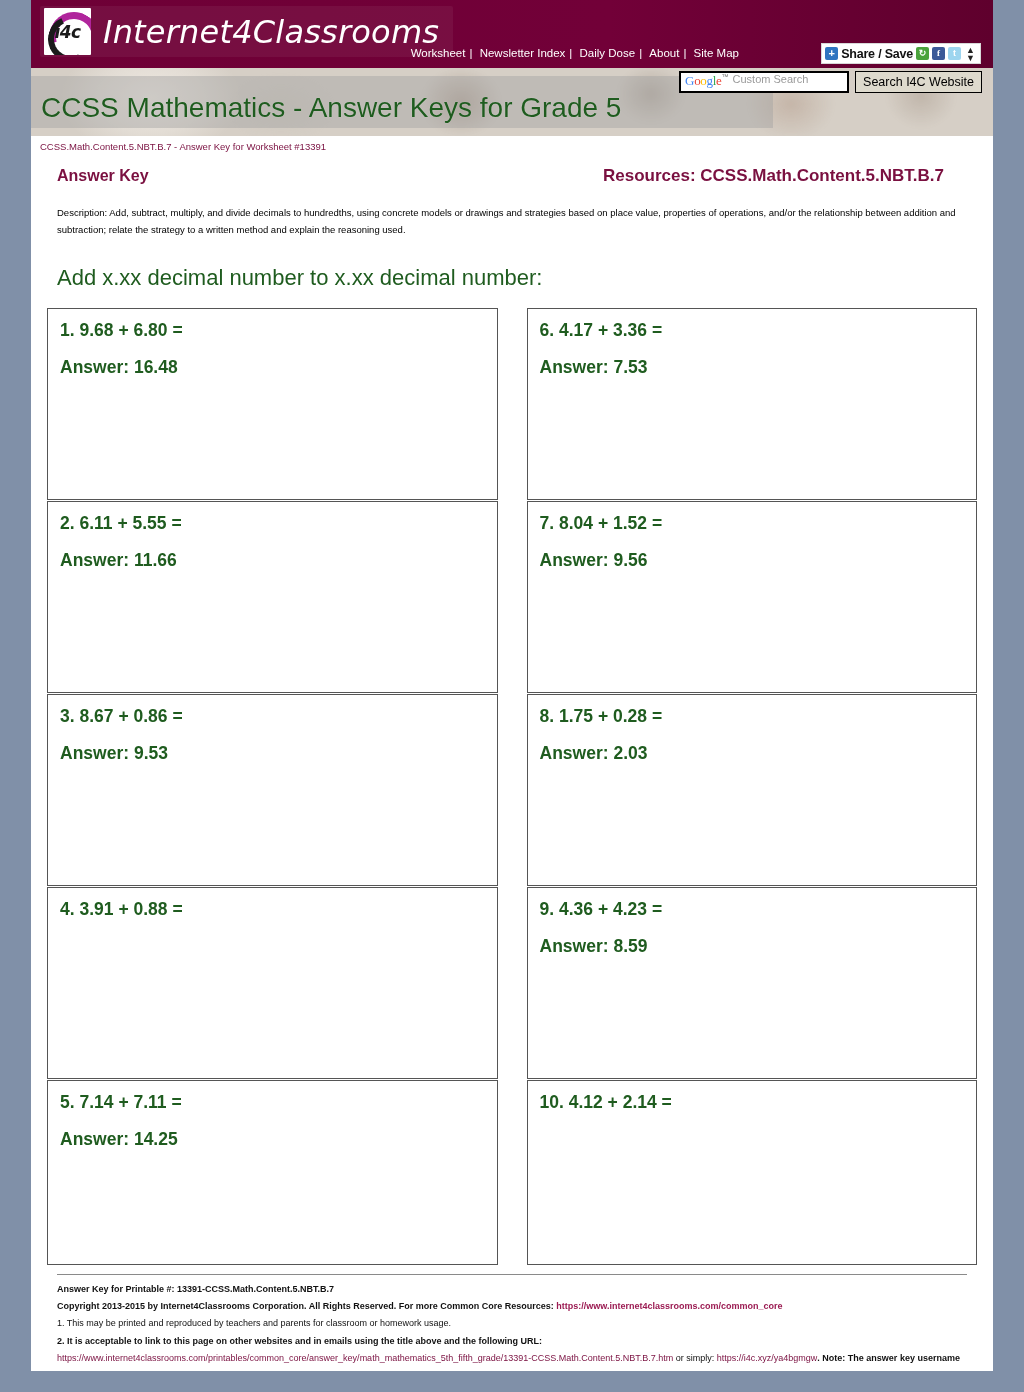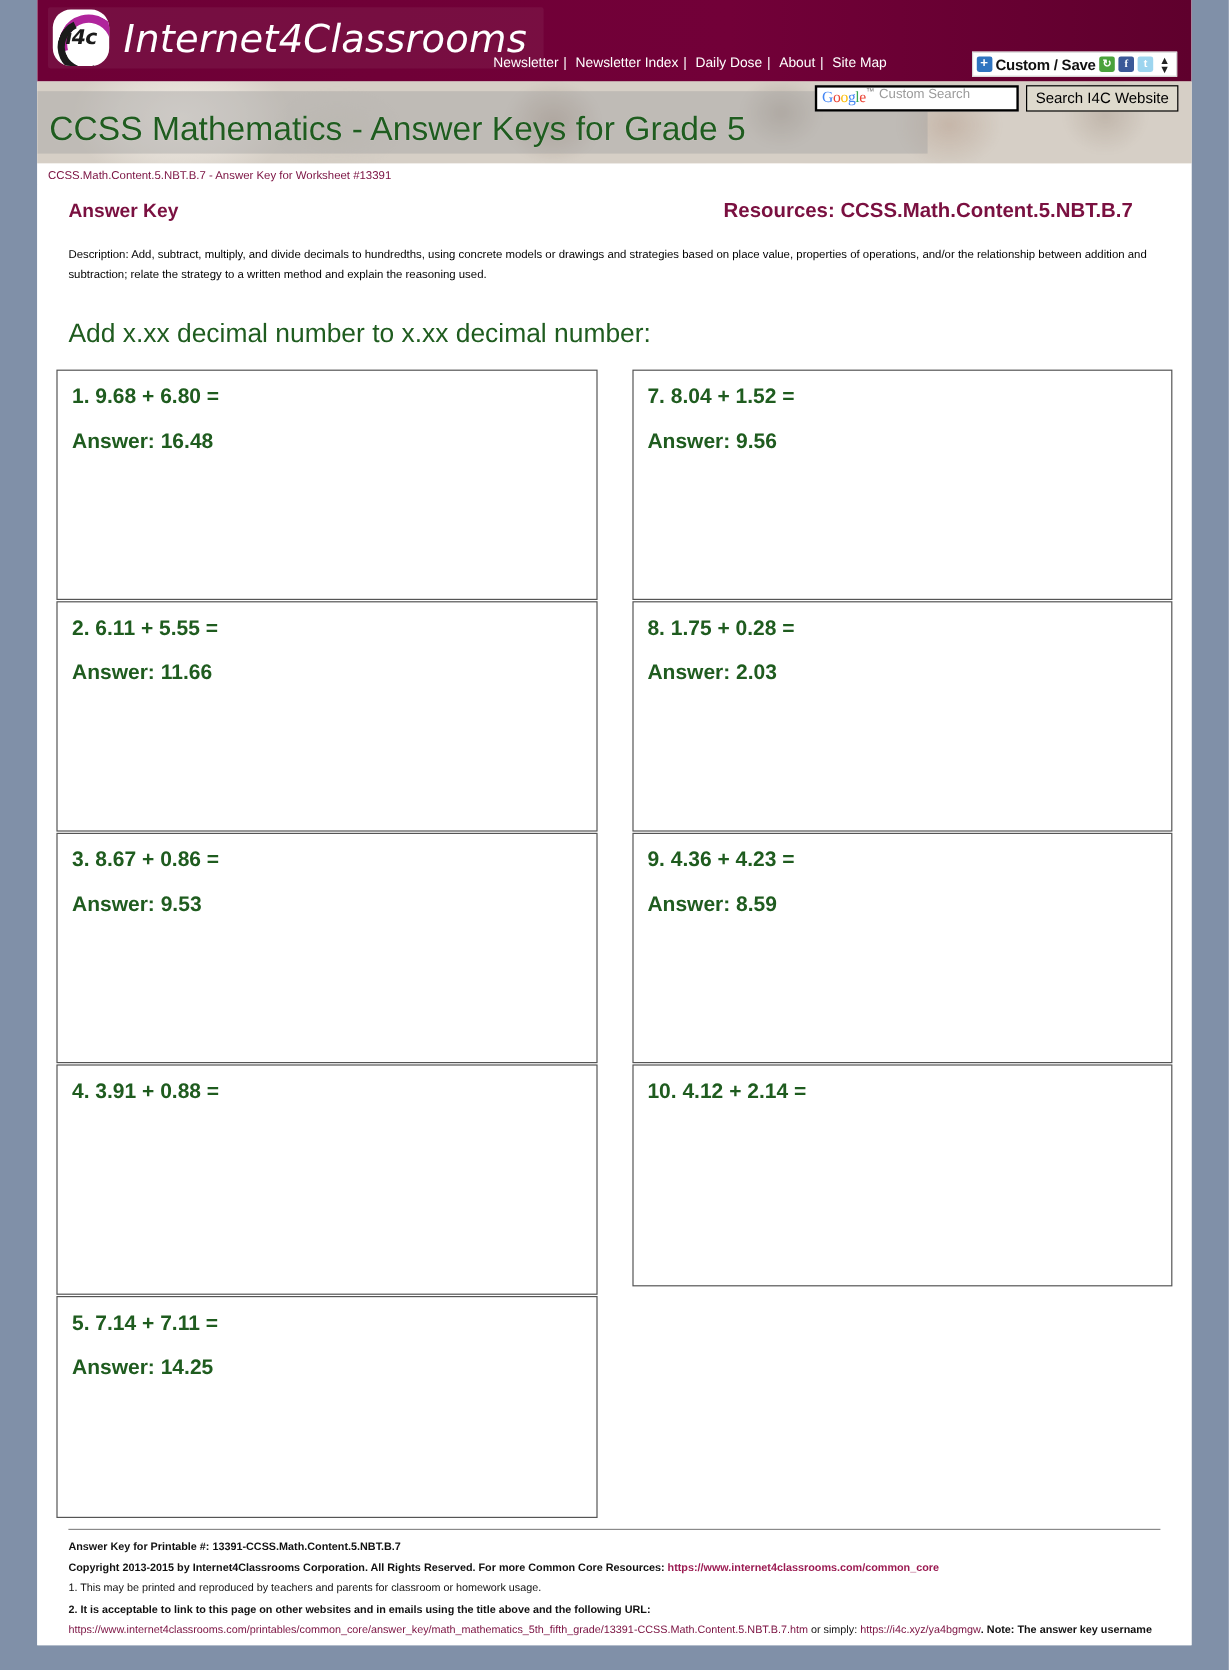--- a/index.html
+++ b/index.html
@@ -38,21 +38,21 @@
     display: flex;
     align-items: center;
     background: rgba(255,255,255,0.055);
     padding: 2px 14px 2px 4px;
     border-radius: 2px;
   }
   .logo-badge {
     width: 47px;
     height: 47px;
     background: #ffffff;
-    border-radius: 15px;
+    border-radius: 1px;
     position: relative;
     overflow: hidden;
     flex: none;
   }
   .logo-badge .ring {
     position: absolute;
     left: 5px; top: 4px;
     width: 36px; height: 36px;
     border-radius: 50%;
     border: 7px solid #b0259c;
@@ -340,30 +340,30 @@
     <div class="logo-wrap">
       <div class="logo-badge">
         <div class="ring"></div>
         <div class="ring2"></div>
         <div class="i4c">i4c</div>
       </div>
       <div class="logo-text">Internet4Classrooms</div>
     </div>
 
     <div class="topnav">
-      <a>Newsletter</a><span class="sep">|</span>
+      <a>Worksheet</a><span class="sep">|</span>
       <a>Newsletter Index</a><span class="sep">|</span>
       <a>Daily Dose</a><span class="sep">|</span>
       <a>About</a><span class="sep">|</span>
       <a>Site Map</a>
     </div>
 
     <div class="share-box">
       <div class="share-plus">+</div>
-      <div class="share-label">Custom / Save</div>
+      <div class="share-label">Share / Save</div>
       <div class="share-ico ico-green">↻</div>
       <div class="share-ico ico-fb">f</div>
       <div class="share-ico ico-tw">t</div>
       <div class="share-arrows">
         <span>▲</span>
         <span>▼</span>
       </div>
     </div>
   </div>
 
@@ -413,20 +413,24 @@
           <div class="qline">4. 3.91 + 0.88 =</div>
         </div>
         <div class="qcell short">
           <div class="qline">5. 7.14 + 7.11 =</div>
           <div class="aline">Answer: 14.25</div>
         </div>
       </div>
 
       <div class="col">
         <div class="qcell">
+          <div class="qline">6. 4.17 + 3.36 =</div>
+          <div class="aline">Answer: 7.53</div>
+        </div>
+        <div class="qcell">
           <div class="qline">7. 8.04 + 1.52 =</div>
           <div class="aline">Answer: 9.56</div>
         </div>
         <div class="qcell">
           <div class="qline">8. 1.75 + 0.28 =</div>
           <div class="aline">Answer: 2.03</div>
         </div>
         <div class="qcell">
           <div class="qline">9. 4.36 + 4.23 =</div>
           <div class="aline">Answer: 8.59</div>

